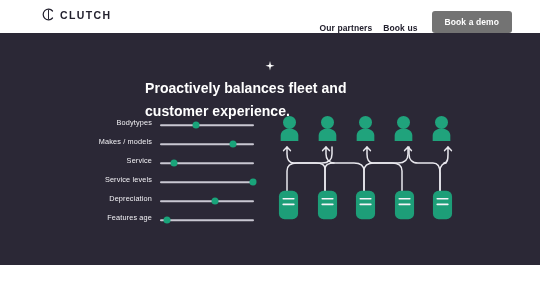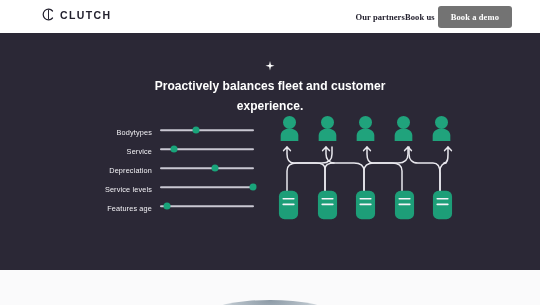--- a/index.html
+++ b/index.html
@@ -10,21 +10,21 @@
     width: 540px;
     height: 305px;
     overflow: hidden;
     background: #ffffff;
     font-family: "Liberation Sans", sans-serif;
     -webkit-font-smoothing: antialiased;
   }
   #app {
     position: relative;
     width: 540px;
-    height: 305px;
+    height: 265px;
     overflow: hidden;
   }
 
   
   .header {
     position: absolute;
     top: 0; left: 0;
     width: 540px;
     height: 33px;
     background: #ffffff;
@@ -53,22 +53,22 @@
     font-weight: 700;
     line-height: 1;
     padding-top: 1px;
   }
   .nav {
     position: absolute;
     right: 28px;
     top: 0;
     height: 33px;
     display: flex;
-    align-items: center;
-    font-family: Liberation Serif, serif;
+    align-items: flex-end;
+    gap: 11px;
   }
   .nav-link {
     font-size: 8.5px;
     color: #23212e;
     font-weight: 700;
     letter-spacing: 0.1px;
     white-space: nowrap;
     cursor: pointer;
   }
   .cta {
@@ -101,40 +101,39 @@
     transform: translateX(-50%);
     width: 12px;
     height: 12px;
   }
   .headline {
     position: absolute;
     top: 44px;
     left: 50%;
     transform: translateX(-50%);
     width: 250px;
-    text-align: center;
     color: #ffffff;
-    font-size: 12px;
+    font-size: 14px;
     font-weight: 700;
     line-height: 1.65;
     letter-spacing: 0.05px;
   }
 
   
   .sliders {
     position: absolute;
     left: 0;
     top: 85px;
     width: 270px;
   }
   .slider-row {
     position: relative;
     height: 19px;
     display: flex;
-    align-items: flex-end;
+    align-items: flex-start;
   }
   .slider-label {
     width: 160px;
     text-align: right;
     padding-right: 8px;
     box-sizing: border-box;
     font-size: 7.3px;
     color: #f2f1f5;
     font-weight: 400;
     letter-spacing: 0.15px;
@@ -249,42 +248,49 @@
     <div class="sliders">
 
       <div class="slider-row">
         <span class="slider-label">Bodytypes</span>
         <span class="slider-track-wrap">
           <span class="slider-track"></span>
           <span class="slider-knob" style="left:38%"></span>
         </span>
       </div>
 
+      <div class="slider-row">
+        <span class="slider-label">Makes / models</span>
+        <span class="slider-track-wrap">
+          <span class="slider-track"></span>
+          <span class="slider-knob" style="left:78%"></span>
+        </span>
+      </div>
 
       <div class="slider-row">
         <span class="slider-label">Service</span>
         <span class="slider-track-wrap">
           <span class="slider-track"></span>
           <span class="slider-knob" style="left:15%"></span>
         </span>
       </div>
 
       <div class="slider-row">
+        <span class="slider-label">Service levels</span>
+        <span class="slider-track-wrap">
+          <span class="slider-track"></span>
+          <span class="slider-knob" style="left:99%"></span>
+        </span>
+      </div>
+
+      <div class="slider-row">
         <span class="slider-label">Depreciation</span>
         <span class="slider-track-wrap">
           <span class="slider-track"></span>
           <span class="slider-knob" style="left:58%"></span>
-        </span>
-      </div>
-
-      <div class="slider-row">
-        <span class="slider-label">Service levels</span>
-        <span class="slider-track-wrap">
-          <span class="slider-track"></span>
-          <span class="slider-knob" style="left:99%"></span>
         </span>
       </div>
 
       <div class="slider-row">
         <span class="slider-label">Features age</span>
         <span class="slider-track-wrap">
           <span class="slider-track"></span>
           <span class="slider-knob" style="left:7%"></span>
         </span>
       </div>

